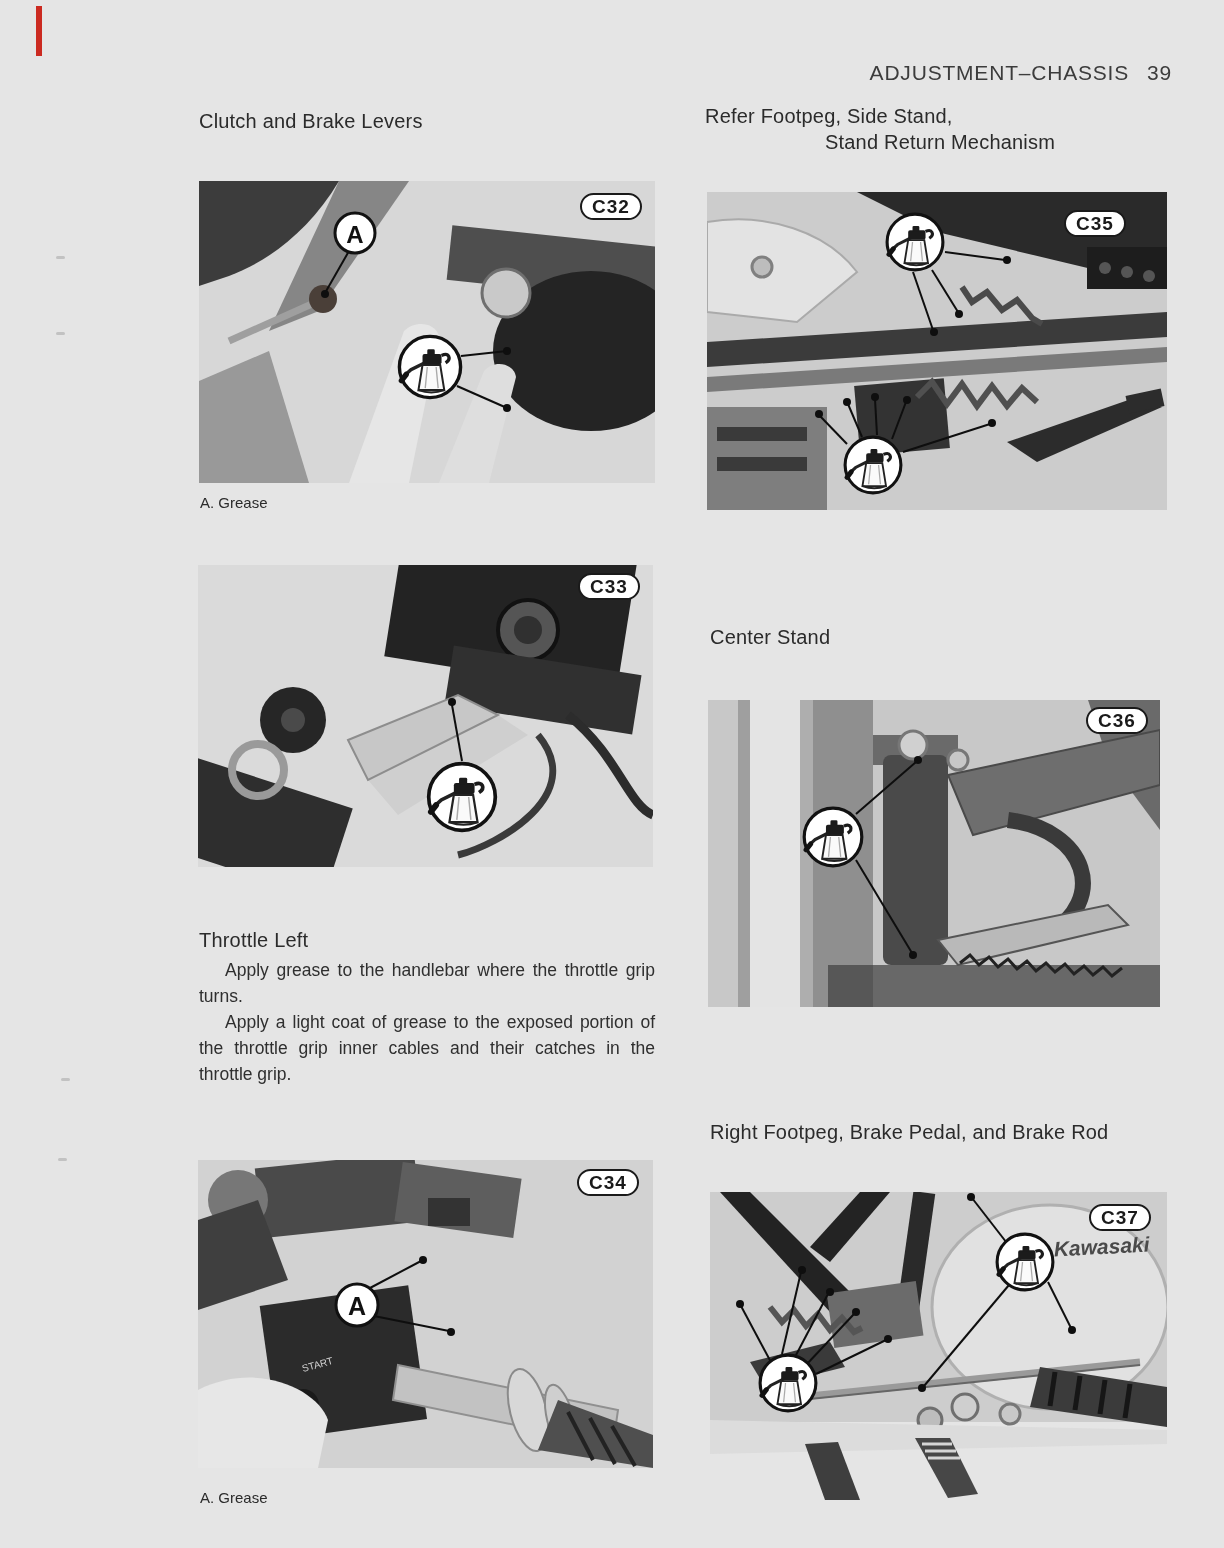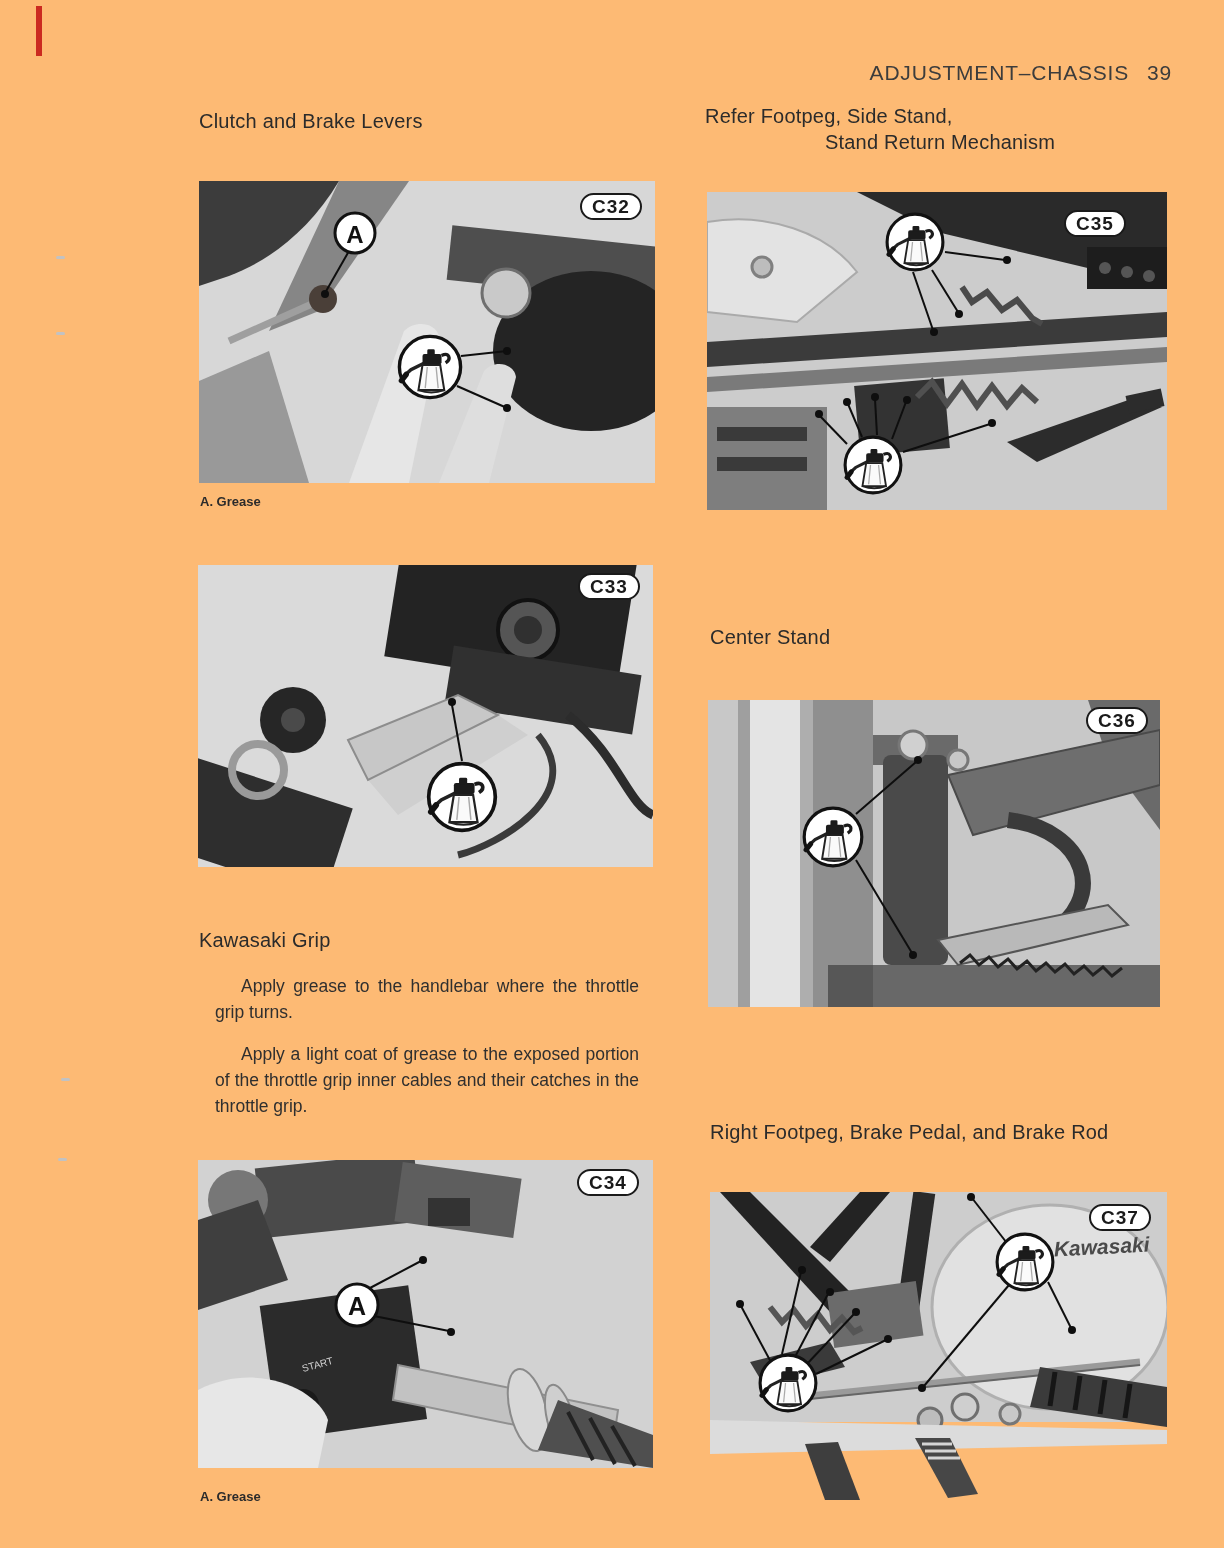--- a/index.html
+++ b/index.html
@@ -1,19 +1,19 @@
 <!DOCTYPE html>
 <html><head>
 <meta charset="utf-8">
 <style>
   html,body{margin:0;padding:0;background:#888;}
   #page{
     position:relative;
     width:1224px;height:1548px;
-    background:#fdba74;
+    background:#e5e5e5;
     font-family:"Liberation Sans", sans-serif;
     color:#2e2e2e;
     overflow:hidden;
   }
   
   #page-header{
     position:absolute; top:61px; right:52px;
     font-size:21px; letter-spacing:.8px; color:#3c3c3c;
     white-space:nowrap;
   }
@@ -21,26 +21,26 @@
   
   .h1{
     position:absolute; font-size:20px; font-weight:normal; color:#2b2b2b;
     letter-spacing:.2px; white-space:nowrap;
   }
   
   #throttle-paras{
     position:absolute; left:199px; top:957px; width:456px;
   }
   #throttle-paras p{
-    margin:16px; text-align:justify; text-indent:26px;
+    margin:0; text-align:justify; text-indent:26px;
     font-size:17.5px; line-height:26px; color:#2f2f2f;
   }
   
   .caption{
-    position:absolute; font-size:13px; font-weight:bold; color:#2b2b2b;
+    position:absolute; font-size:15px; font-weight:normal; color:#2b2b2b;
     white-space:nowrap;
   }
   
   .photo{position:absolute;}
   .photo svg{display:block;}
   .photo svg text{font-family:"Liberation Sans", sans-serif;}
   .fig-badge{
     position:absolute; box-sizing:border-box;
     min-width:62px; height:27px; padding:0 10px;
     background:#fff; border:2.5px solid #1a1a1a; border-radius:14px;
@@ -135,21 +135,21 @@
       <path d="M340,170 C390,230 300,280 260,290" fill="none" stroke="#3a3a3a" stroke-width="7"></path>
       <g>
         <line x1="264" y1="196" x2="254" y2="140" stroke="#0e0e0e" stroke-width="2"></line>
         <circle cx="254" cy="137" r="4" fill="#0e0e0e"></circle>
       </g>
       <use href="#oilcan" x="227" y="195" width="74" height="74"></use>
     </svg>
     <div class="fig-badge" style="left:380px;top:8px">C33</div>
   </div>
 
-  <div class="h1" style="left:199px;top:929px">Kawasaki Grip</div>
+  <div class="h1" style="left:199px;top:929px">Throttle Left</div>
 
   <div id="throttle-paras">
     <p>Apply grease to the handlebar where the throttle grip turns.</p>
     <p>Apply a light coat of grease to the exposed portion of the throttle grip inner cables and their catches in the throttle grip.</p>
   </div>
 
   <div class="photo" style="left:198px;top:1160px;width:455px;height:308px">
     <svg viewBox="0 0 455 308" width="455" height="308">
       <rect x="0" y="0" width="455" height="308" fill="#d2d2d2"></rect>
       <rect x="60" y="0" width="160" height="70" fill="#4a4a4a" transform="rotate(-6 140 35)"></rect>

